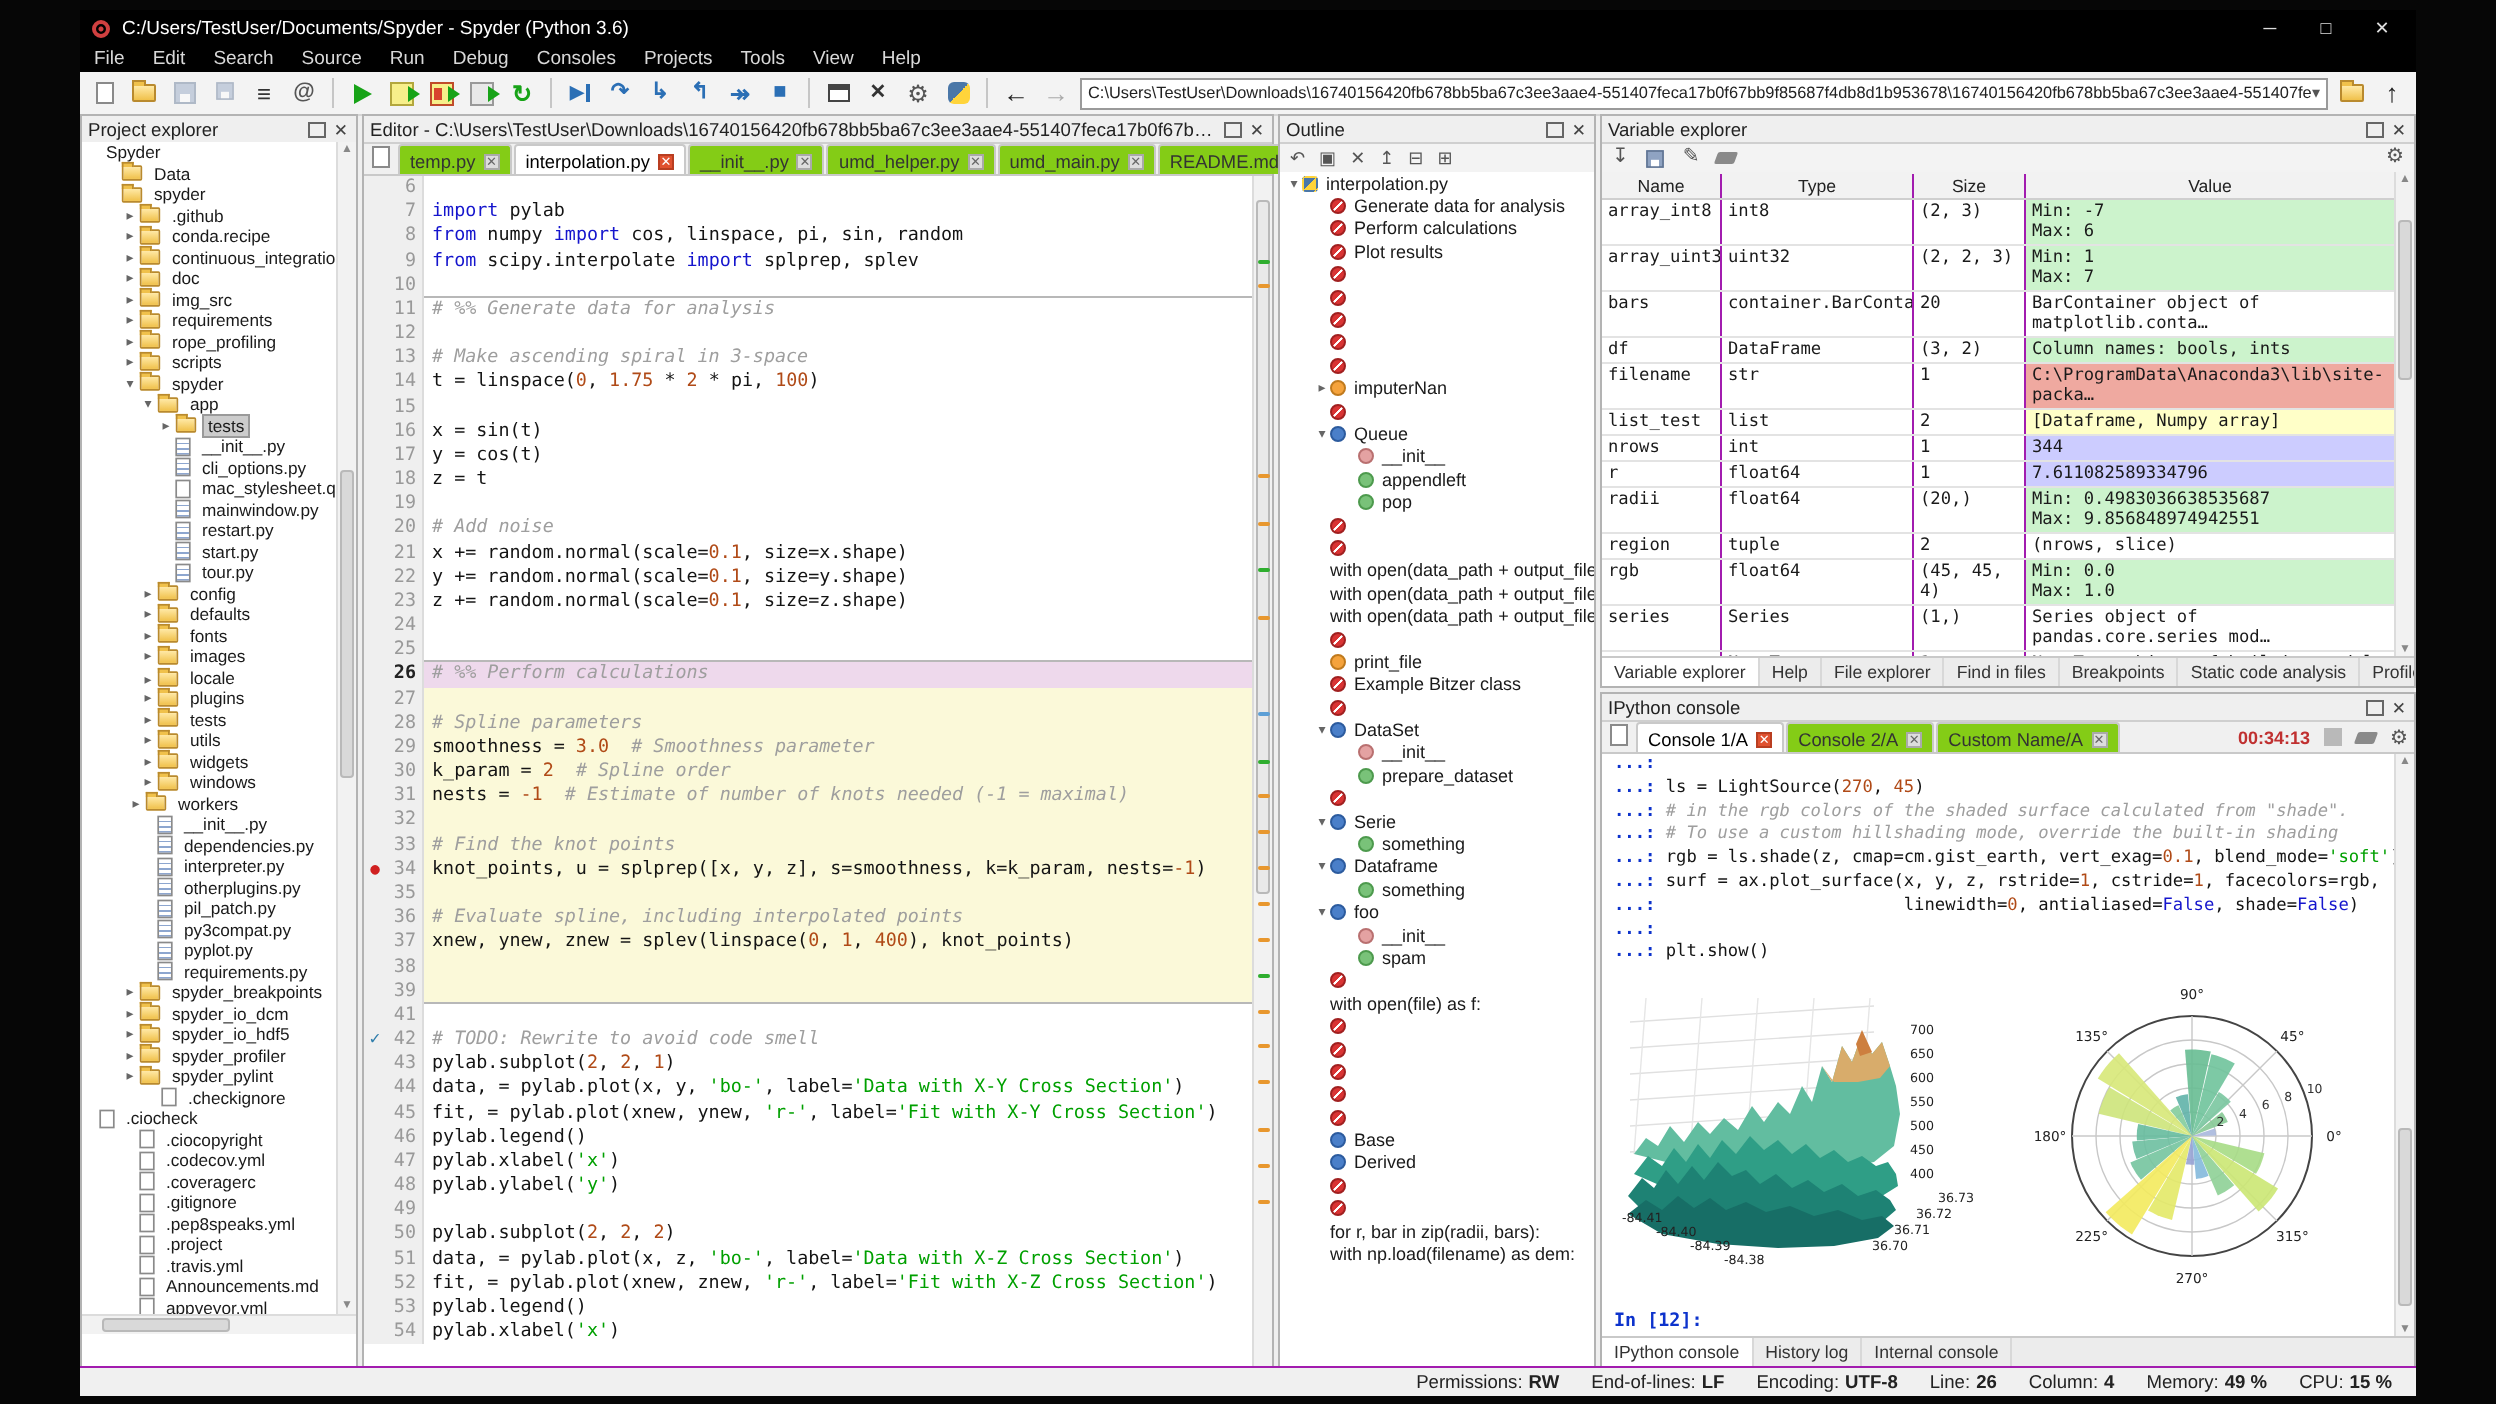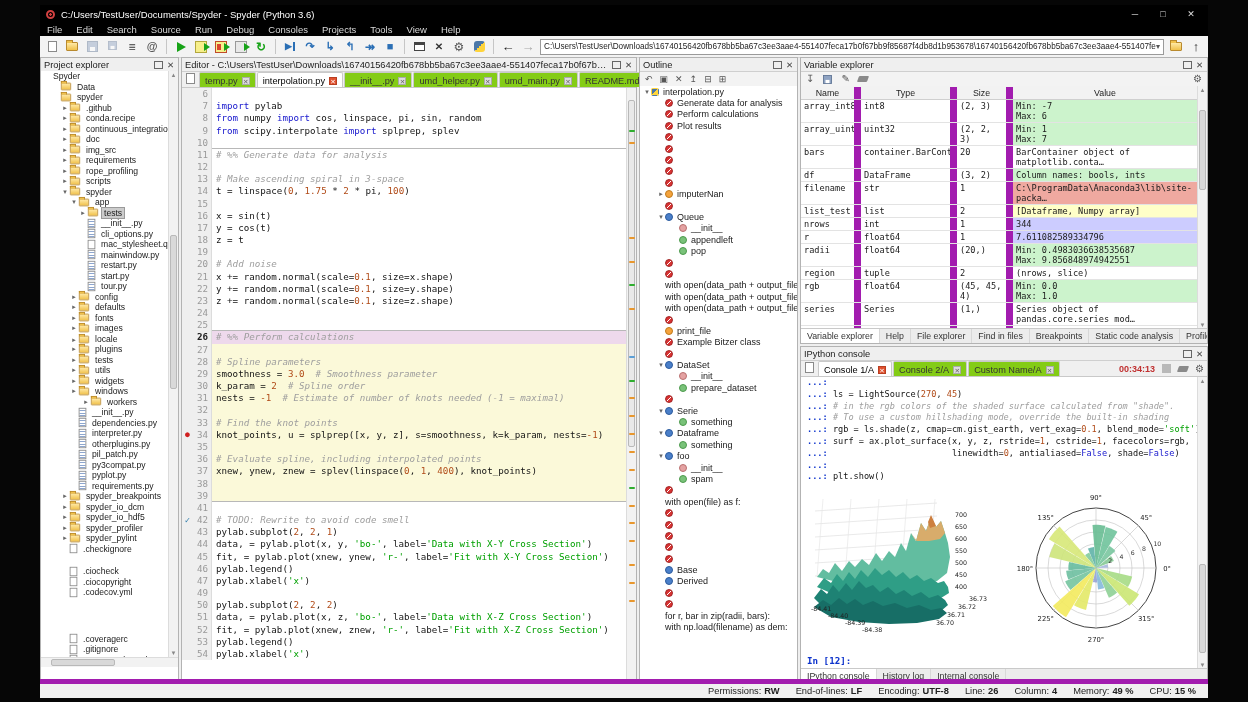--- a/index.html
+++ b/index.html
@@ -98,38 +98,38 @@
   .o-meth{background:#79c279;border-color:#4d9a4d}
   .o-init{background:#e4a2a2;border-color:#b97070}
   .o-py{background:linear-gradient(135deg,#4a77a8 0 50%,#ffd43b 50% 100%);border-radius:2px}
   .olab.i{}
 
   
   .vtoolbar{height:14px;background:#f3f3f3;border-bottom:1px solid #d7d7d7;display:flex;align-items:center;gap:8px;padding:0 5px;color:#555}
   #vtable{position:absolute;left:0;right:10px;top:28px;bottom:14px;overflow:hidden;font-size:8.6px;background:#fff}
   .vhead{display:flex;height:13px;background:#f2f2f2;border-bottom:1px solid #cfcfcf;font-size:8.8px;color:#222;align-items:center;text-align:center}
   .vrow{display:flex;border-bottom:1px solid #e3e3e3;font-family:"DejaVu Sans Mono",monospace;align-items:stretch}
-  .vc{padding:1px 3px;border-right:7px solid #a21caf;overflow:hidden;white-space:pre-line;box-sizing:border-box}
+  .vc{padding:1px 3px;border-right:1px solid #a21caf;overflow:hidden;white-space:pre-line;box-sizing:border-box}
   .c-name{width:60px;flex:none}.c-type{width:96px;flex:none}.c-size{width:56px;flex:none}.c-val{flex:1;border-right:none}
   .vbg-g{background:#ccf3cc}.vbg-y{background:#ffffc8}.vbg-l{background:#ccccff}.vbg-s{background:#efa9a0}.vbg-w{background:#fff}
   .btabs{position:absolute;left:0;right:0;bottom:0;height:14px;background:#ececec;border-top:1px solid #c9c9c9;display:flex;font-size:8.8px;color:#333;overflow:hidden}
   .btab{padding:0 6px;display:flex;align-items:center;border-right:1px solid #d8d8d8;white-space:nowrap}
   .btab.active{background:#fff;border-top:1px solid #fff;margin-top:-1px}
 
   
   #clines{position:absolute;left:0;right:10px;top:30px;bottom:14px;background:#fff;overflow:hidden;
           font-family:"DejaVu Sans Mono",monospace;font-size:8.6px}
   .cline{height:11.8px;line-height:11.8px;white-space:pre;padding-left:6px}
   .plots{position:relative;height:166px}
   .inprompt{padding-left:6px;margin-top:6px;font-size:9.2px}
   .timer{color:#c03030;font-weight:bold;font-size:9px;margin-right:6px}
   .cstop{width:9px;height:9px;background:#b9b9b9;display:inline-block;margin-right:6px}
 
   
-  .statusbar{position:absolute;left:0;right:0;bottom:0;height:14px;background:#f0f0f0;border-top:5px solid #a21caf;display:flex;align-items:center;justify-content:flex-end;gap:16px;font-size:9.3px;color:#222;padding-right:12px}
+  .statusbar{position:absolute;left:0;right:0;bottom:0;height:14px;background:#f0f0f0;border-top:1px solid #a21caf;display:flex;align-items:center;justify-content:flex-end;gap:16px;font-size:9.3px;color:#222;padding-right:12px}
   .sitem b{margin-left:3px}
 
   svg text{font-family:"DejaVu Sans",sans-serif}
 </style>
 </head>
 <body>
 
 <div id="win">
 
   <div class="titlebar">
@@ -403,21 +403,21 @@
         <div class="trow" style="padding-left: 29px;">
           <span class="arr">▸</span>
           <span class="ticn i-folder"></span>
           <span class="tlab">widgets</span>
         </div>
         <div class="trow" style="padding-left: 29px;">
           <span class="arr">▸</span>
           <span class="ticn i-folder"></span>
           <span class="tlab">windows</span>
         </div>
-        <div class="trow" style="padding-left: 41px;">
+        <div class="trow" style="padding-left: 23px;">
           <span class="arr">▸</span>
           <span class="ticn i-folder"></span>
           <span class="tlab">workers</span>
         </div>
         <div class="trow" style="padding-left: 29px;">
           <span class="arr"></span>
           <span class="ticn i-page py"></span>
           <span class="tlab">__init__.py</span>
         </div>
         <div class="trow" style="padding-left: 29px;">
@@ -473,41 +473,41 @@
         <div class="trow" style="padding-left: 20px;">
           <span class="arr">▸</span>
           <span class="ticn i-folder"></span>
           <span class="tlab">spyder_profiler</span>
         </div>
         <div class="trow" style="padding-left: 20px;">
           <span class="arr">▸</span>
           <span class="ticn i-folder"></span>
           <span class="tlab">spyder_pylint</span>
         </div>
-        <div class="trow" style="padding-left: 20px;">
+        <div class="trow" style="padding-left: 20px; margin-left: 11px;">
           <span class="arr"></span>
           <span class="ticn i-page"></span>
           <span class="tlab">.checkignore</span>
         </div>
-        <div class="trow" style="padding-left: 20px; margin-top: 12px;">
+        <div class="trow" style="">
           <span class="arr"></span>
           <span class="ticn i-page"></span>
           <span class="tlab">.ciocheck</span>
         </div>
         <div class="trow" style="padding-left: 20px;">
           <span class="arr"></span>
           <span class="ticn i-page"></span>
           <span class="tlab">.ciocopyright</span>
         </div>
         <div class="trow" style="padding-left: 20px;">
           <span class="arr"></span>
           <span class="ticn i-page"></span>
           <span class="tlab">.codecov.yml</span>
         </div>
-        <div class="trow" style="padding-left: 20px; margin-top: 36px;">
+        <div class="trow" style="padding-left: 20px;">
           <span class="arr"></span>
           <span class="ticn i-page"></span>
           <span class="tlab">.coveragerc</span>
         </div>
         <div class="trow" style="padding-left: 20px;">
           <span class="arr"></span>
           <span class="ticn i-page"></span>
           <span class="tlab">.gitignore</span>
         </div>
         <div class="trow" style="padding-left: 20px;">
@@ -616,20 +616,21 @@
         <div class="cl"><span class="gut"><span class="mk"></span><span class="ln">37</span></span><span class="ct bg-y"><span class="tk-x">xnew, ynew, znew = splev(linspace(</span><span class="tk-n">0</span><span class="tk-x">, </span><span class="tk-n">1</span><span class="tk-x">, </span><span class="tk-n">400</span><span class="tk-x">), knot_points)</span></span></div>
         <div class="cl"><span class="gut"><span class="mk"></span><span class="ln">38</span></span><span class="ct bg-y"></span></div>
         <div class="cl"><span class="gut"><span class="mk"></span><span class="ln">39</span></span><span class="ct bg-y sepline"></span></div>
         <div class="cl"><span class="gut"><span class="mk"></span><span class="ln">41</span></span><span class="ct"></span></div>
         <div class="cl"><span class="gut"><span class="mk todo">✓</span><span class="ln">42</span></span><span class="ct"><span class="tk-c"># TODO: Rewrite to avoid code smell</span></span></div>
         <div class="cl"><span class="gut"><span class="mk"></span><span class="ln">43</span></span><span class="ct"><span class="tk-x">pylab.subplot(</span><span class="tk-n">2</span><span class="tk-x">, </span><span class="tk-n">2</span><span class="tk-x">, </span><span class="tk-n">1</span><span class="tk-x">)</span></span></div>
         <div class="cl"><span class="gut"><span class="mk"></span><span class="ln">44</span></span><span class="ct"><span class="tk-x">data, = pylab.plot(x, y, </span><span class="tk-s">'bo-'</span><span class="tk-x">, label=</span><span class="tk-s">'Data with X-Y Cross Section'</span><span class="tk-x">)</span></span></div>
         <div class="cl"><span class="gut"><span class="mk"></span><span class="ln">45</span></span><span class="ct"><span class="tk-x">fit, = pylab.plot(xnew, ynew, </span><span class="tk-s">'r-'</span><span class="tk-x">, label=</span><span class="tk-s">'Fit with X-Y Cross Section'</span><span class="tk-x">)</span></span></div>
         <div class="cl"><span class="gut"><span class="mk"></span><span class="ln">46</span></span><span class="ct"><span class="tk-x">pylab.legend()</span></span></div>
         <div class="cl"><span class="gut"><span class="mk"></span><span class="ln">47</span></span><span class="ct"><span class="tk-x">pylab.xlabel(</span><span class="tk-s">'x'</span><span class="tk-x">)</span></span></div>
+        <div class="cl"><span class="gut"><span class="mk"></span><span class="ln">48</span></span><span class="ct"><span class="tk-x">pylab.ylabel(</span><span class="tk-s">'y'</span><span class="tk-x">)</span></span></div>
         <div class="cl"><span class="gut"><span class="mk"></span><span class="ln">49</span></span><span class="ct"></span></div>
         <div class="cl"><span class="gut"><span class="mk"></span><span class="ln">50</span></span><span class="ct"><span class="tk-x">pylab.subplot(</span><span class="tk-n">2</span><span class="tk-x">, </span><span class="tk-n">2</span><span class="tk-x">, </span><span class="tk-n">2</span><span class="tk-x">)</span></span></div>
         <div class="cl"><span class="gut"><span class="mk"></span><span class="ln">51</span></span><span class="ct"><span class="tk-x">data, = pylab.plot(x, z, </span><span class="tk-s">'bo-'</span><span class="tk-x">, label=</span><span class="tk-s">'Data with X-Z Cross Section'</span><span class="tk-x">)</span></span></div>
         <div class="cl"><span class="gut"><span class="mk"></span><span class="ln">52</span></span><span class="ct"><span class="tk-x">fit, = pylab.plot(xnew, znew, </span><span class="tk-s">'r-'</span><span class="tk-x">, label=</span><span class="tk-s">'Fit with X-Z Cross Section'</span><span class="tk-x">)</span></span></div>
         <div class="cl"><span class="gut"><span class="mk"></span><span class="ln">53</span></span><span class="ct"><span class="tk-x">pylab.legend()</span></span></div>
         <div class="cl"><span class="gut"><span class="mk"></span><span class="ln">54</span></span><span class="ct"><span class="tk-x">pylab.xlabel(</span><span class="tk-s">'x'</span><span class="tk-x">)</span></span></div>
       </div>
     <div class="sb" id="escroll" style="right:0;top:30px;bottom:0;width:10px">
       <div class="sbt" style="top:2%;height:58%;background:#e9e9e9"></div>
     <div class="emark" style="top: 7%; background: rgb(47, 174, 47);"></div>

